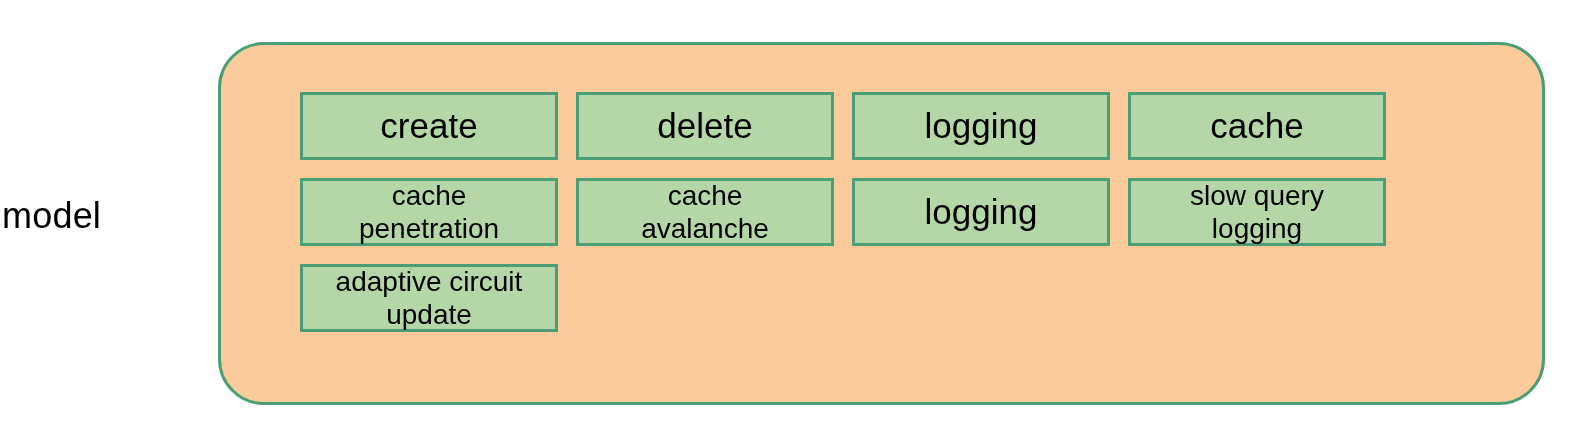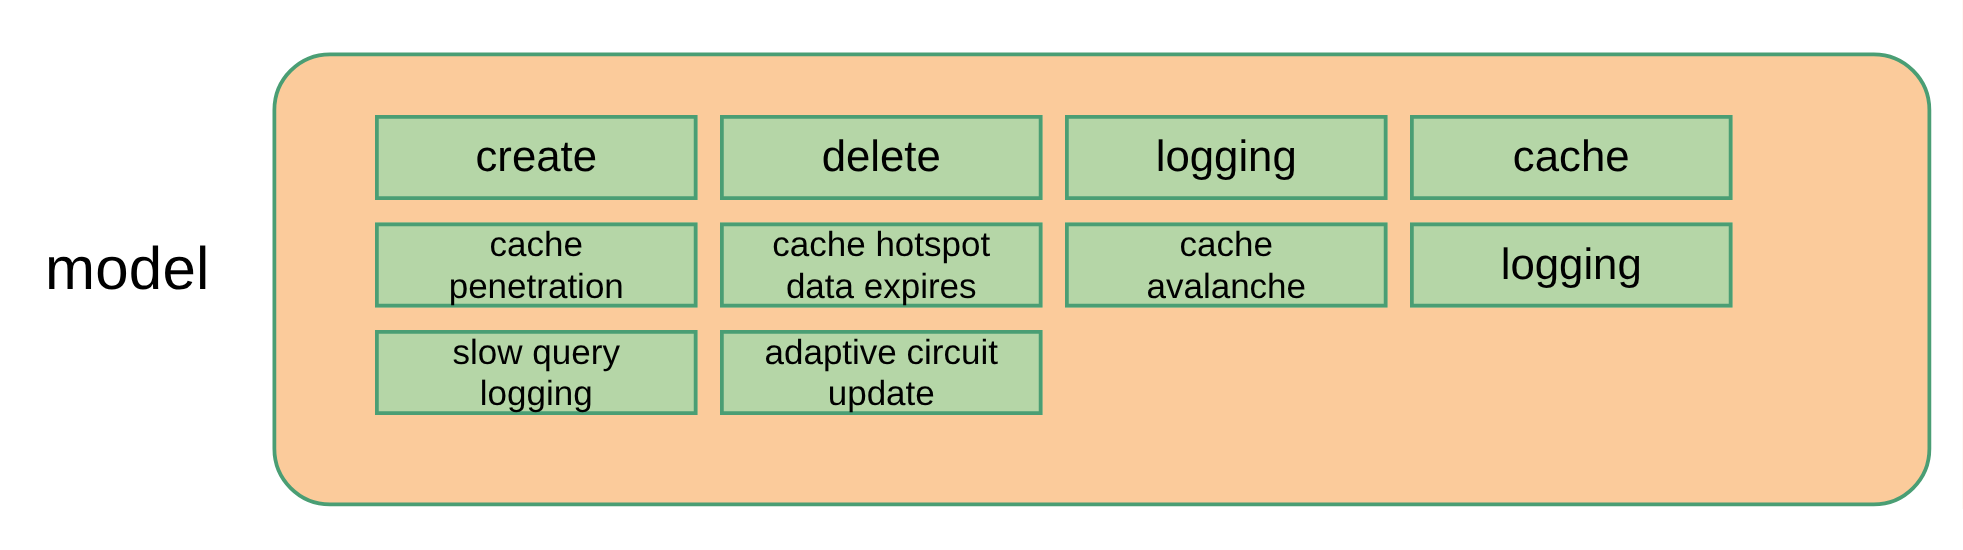--- a/index.html
+++ b/index.html
@@ -15,23 +15,23 @@
   }
   #diagram-root {
     position: relative;
     width: 1570px;
     height: 440px;
     background: #ffffff;
   }
   
   #model-label {
     position: absolute;
-    left: 36px;
+    left: 2px;
     top: 196px;
-    font-size: 48px;
+    font-size: 36px;
     line-height: 40px;
     color: #000000;
     white-space: nowrap;
     letter-spacing: 0.2px;
   }
   
   #model-container {
     position: absolute;
     left: 218px;
     top: 42px;
@@ -102,24 +102,20 @@
     </div>
     <div class="node-box size-lg">
       <span class="node-label">cache</span>
     </div>
 
     <div class="node-box size-sm">
       <span class="node-label">cache
 penetration</span>
     </div>
     <div class="node-box size-sm">
-      <span class="node-label">cache hotspot
-data expires</span>
-    </div>
-    <div class="node-box size-sm">
       <span class="node-label">cache
 avalanche</span>
     </div>
 
     <div class="node-box size-lg">
       <span class="node-label">logging</span>
     </div>
     <div class="node-box size-sm">
       <span class="node-label">slow query
 logging</span>

